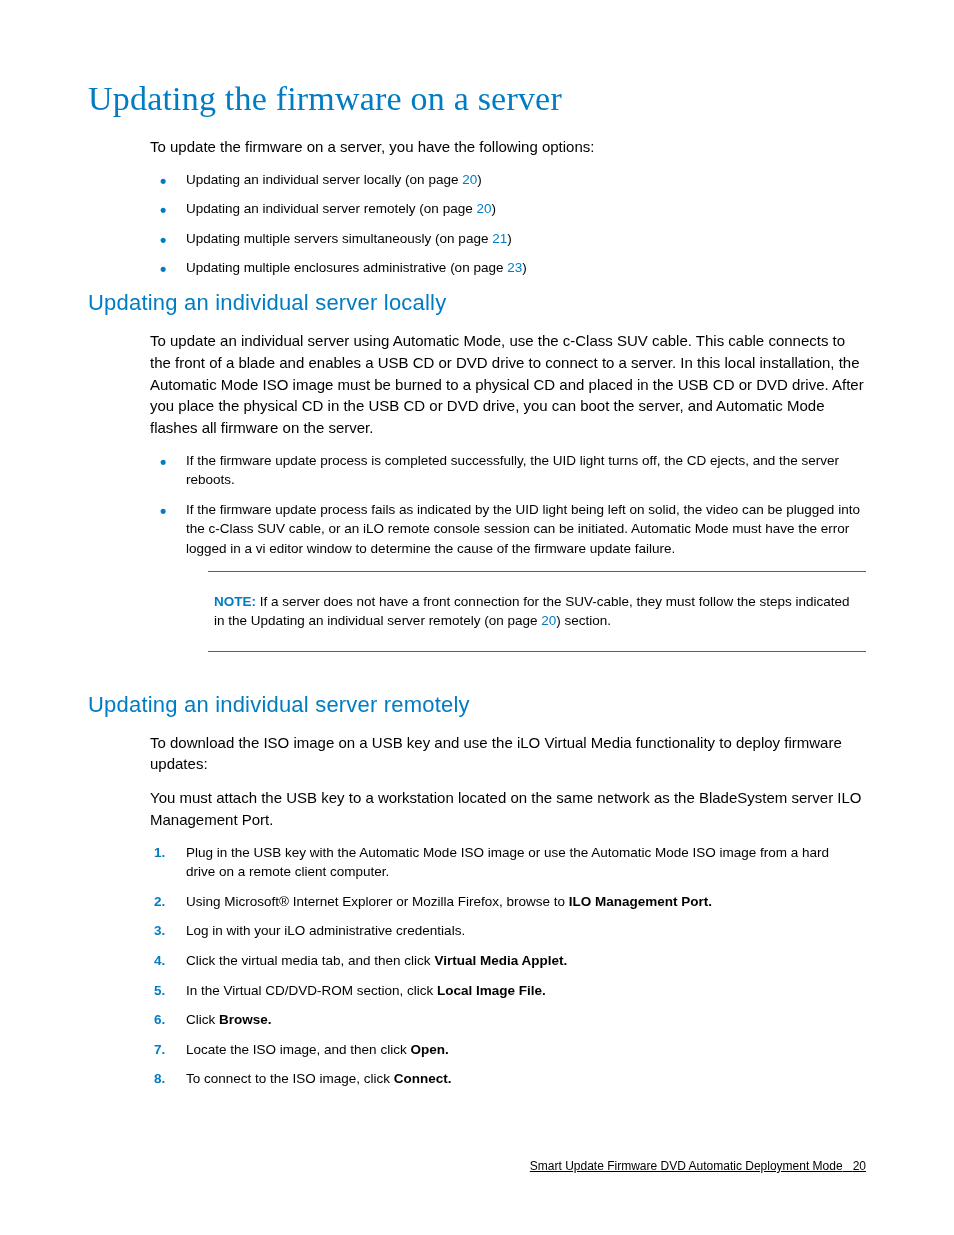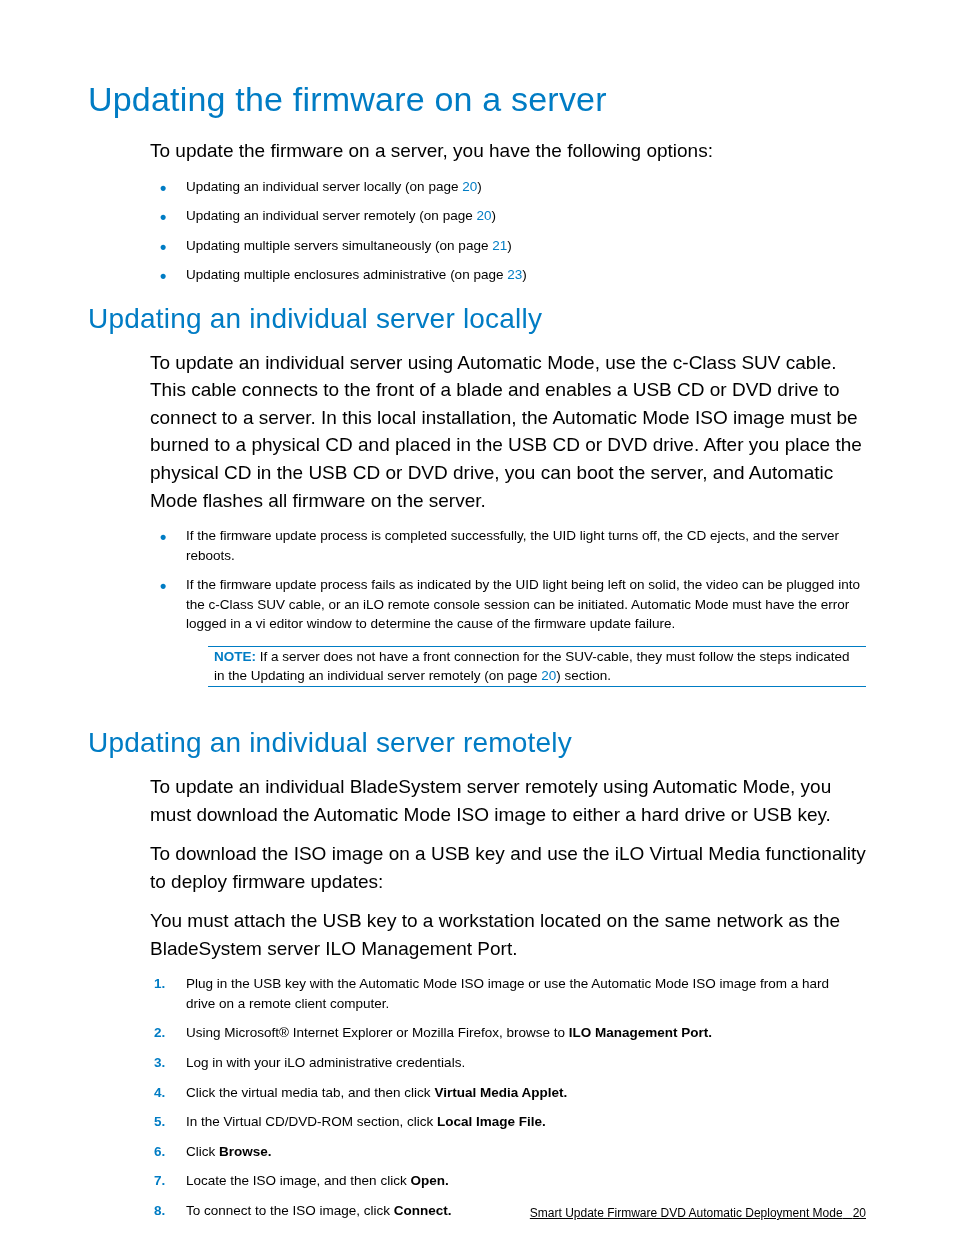--- a/index.html
+++ b/index.html
@@ -11,37 +11,37 @@
     width: 954px;
   }
   .page {
     padding: 80px 88px 50px 88px;
     box-sizing: border-box;
     width: 954px;
     min-height: 1235px;
     position: relative;
   }
   .h1 {
-    font-family: Liberation Sans, sans-serif;
+    font-family: Liberation Serif, serif;
     font-size: 34px;
     font-weight: 400;
     color: #007cc4;
     margin: 0 0 18px 0;
     letter-spacing: 0.2px;
   }
   .h2 {
     font-family: "Futura", "Century Gothic", Arial, sans-serif;
-    font-size: 28px;
+    font-size: 22px;
     font-weight: 400;
     color: #007cc4;
-    margin: 18px 0 14px 0;
+    margin: 12px 0 14px 0;
     letter-spacing: 0.2px;
   }
   .body-text {
-    font-size: 19px;
+    font-size: 15px;
     line-height: 1.45;
     margin: 0 0 12px 0;
   }
   .indent {
     margin-left: 62px;
   }
   .bullet-list {
     list-style: none;
     padding: 0;
     margin: 0 0 12px 0;
@@ -87,21 +87,21 @@
     font-weight: bold;
     font-size: 13.5px;
   }
   .link {
     color: #007cc4;
   }
   .note-box {
     margin-left: 120px;
     border-top: 1px solid #007cc4;
     border-bottom: 1px solid #007cc4;
-    padding: 0 6px;
+    padding: 20px 6px;
     font-size: 13.5px;
     line-height: 1.45;
   }
   .note-label {
     color: #007cc4;
     font-weight: bold;
   }
   .bold { font-weight: bold; text-align: right; }
   .footer {
     position: absolute;
@@ -135,21 +135,20 @@
     <li>If the firmware update process is completed successfully, the UID light turns off, the CD ejects, and the server reboots.</li>
     <li>If the firmware update process fails as indicated by the UID light being left on solid, the video can be plugged into the c-Class SUV cable, or an iLO remote console session can be initiated. Automatic Mode must have the error logged in a vi editor window to determine the cause of the firmware update failure.</li>
   </ul>
 
   <div class="note-box">
     <span class="note-label">NOTE:</span><span>  If a server does not have a front connection for the SUV-cable, they must follow the steps indicated in the Updating an individual server remotely (on page </span><span class="link">20</span><span>) section.</span>
   </div>
 
   <div class="h2" style="margin-top:40px">Updating an individual server remotely</div>
 
-  <div class="body-text indent">To update an individual BladeSystem server remotely using Automatic Mode, you must download the Automatic Mode ISO image to either a hard drive or USB key.</div>
   <div class="body-text indent">To download the ISO image on a USB key and use the iLO Virtual Media functionality to deploy firmware updates:</div>
   <div class="body-text indent">You must attach the USB key to a workstation located on the same network as the BladeSystem server ILO Management Port.</div>
 
   <ol class="num-list">
     <li><span>Plug in the USB key with the Automatic Mode ISO image or use the Automatic Mode ISO image from a hard drive on a remote client computer.</span><span class="bold"></span><span></span></li>
     <li><span>Using Microsoft® Internet Explorer or Mozilla Firefox, browse to </span><span class="bold">ILO Management Port.</span><span></span></li>
     <li><span>Log in with your iLO administrative credentials.</span><span class="bold"></span><span></span></li>
     <li><span>Click the virtual media tab, and then click </span><span class="bold">Virtual Media Applet.</span><span></span></li>
     <li><span>In the Virtual CD/DVD-ROM section, click </span><span class="bold">Local Image File.</span><span></span></li>
     <li><span>Click </span><span class="bold">Browse.</span><span></span></li>

